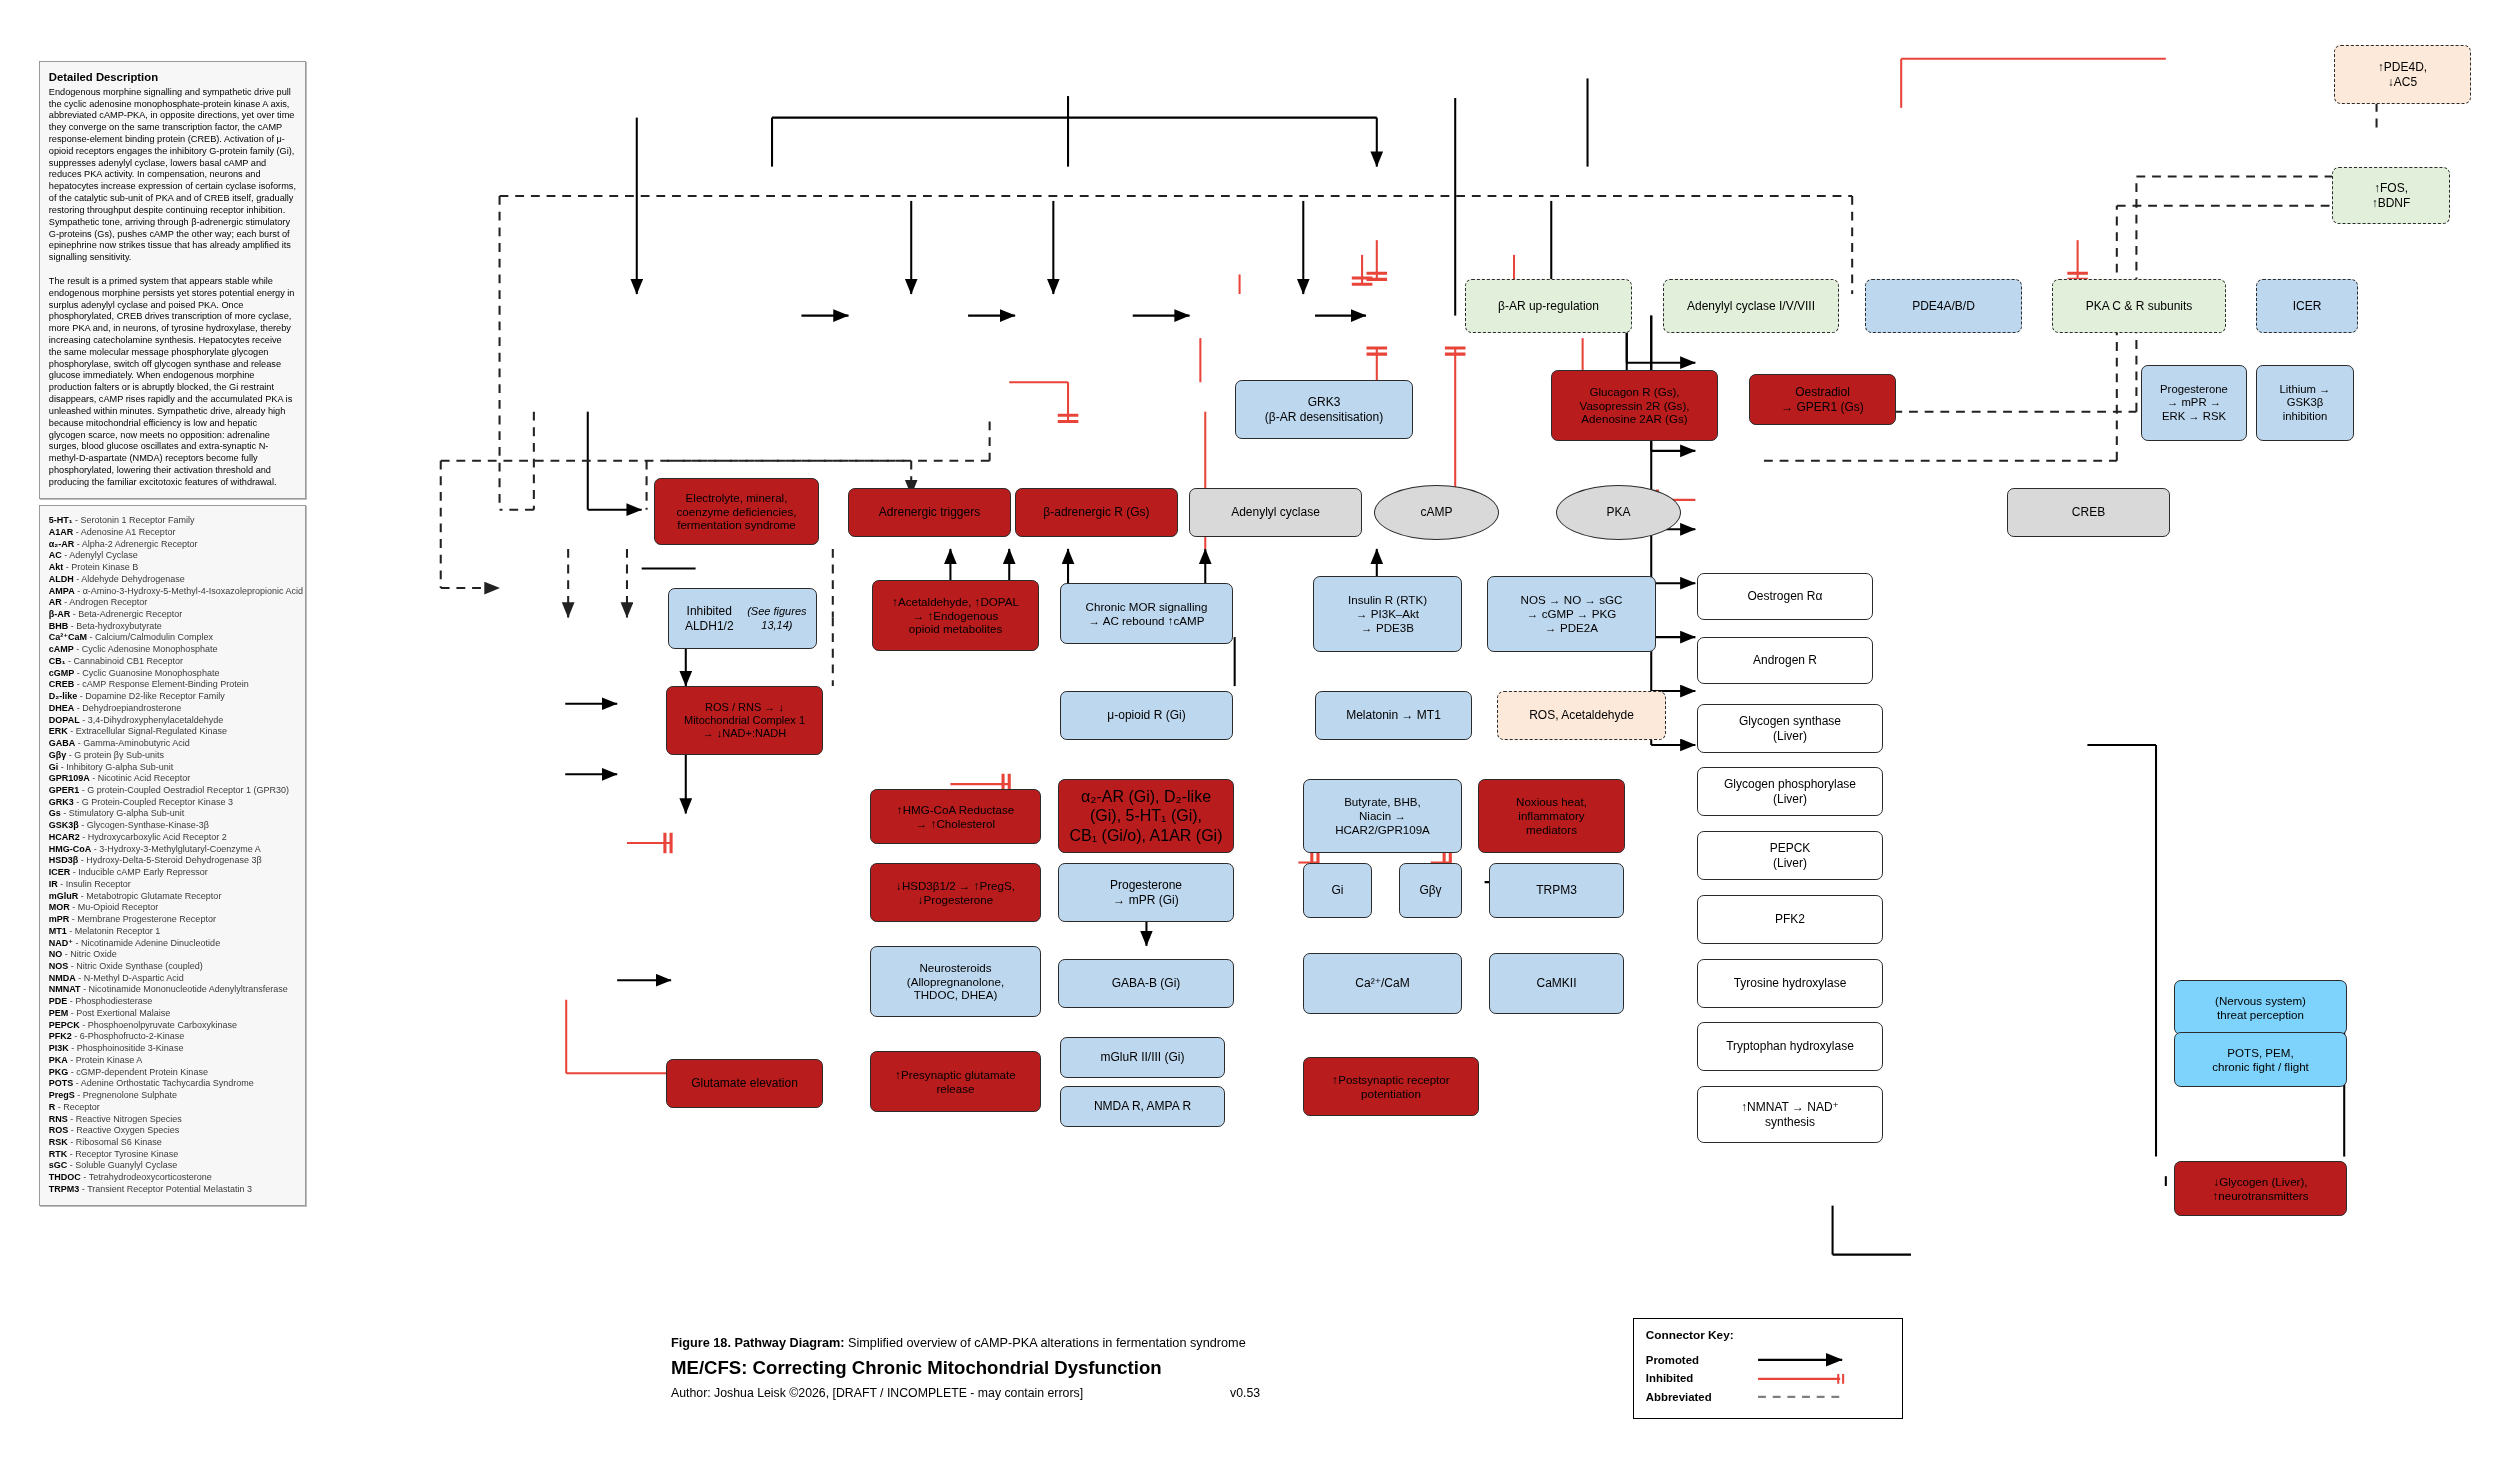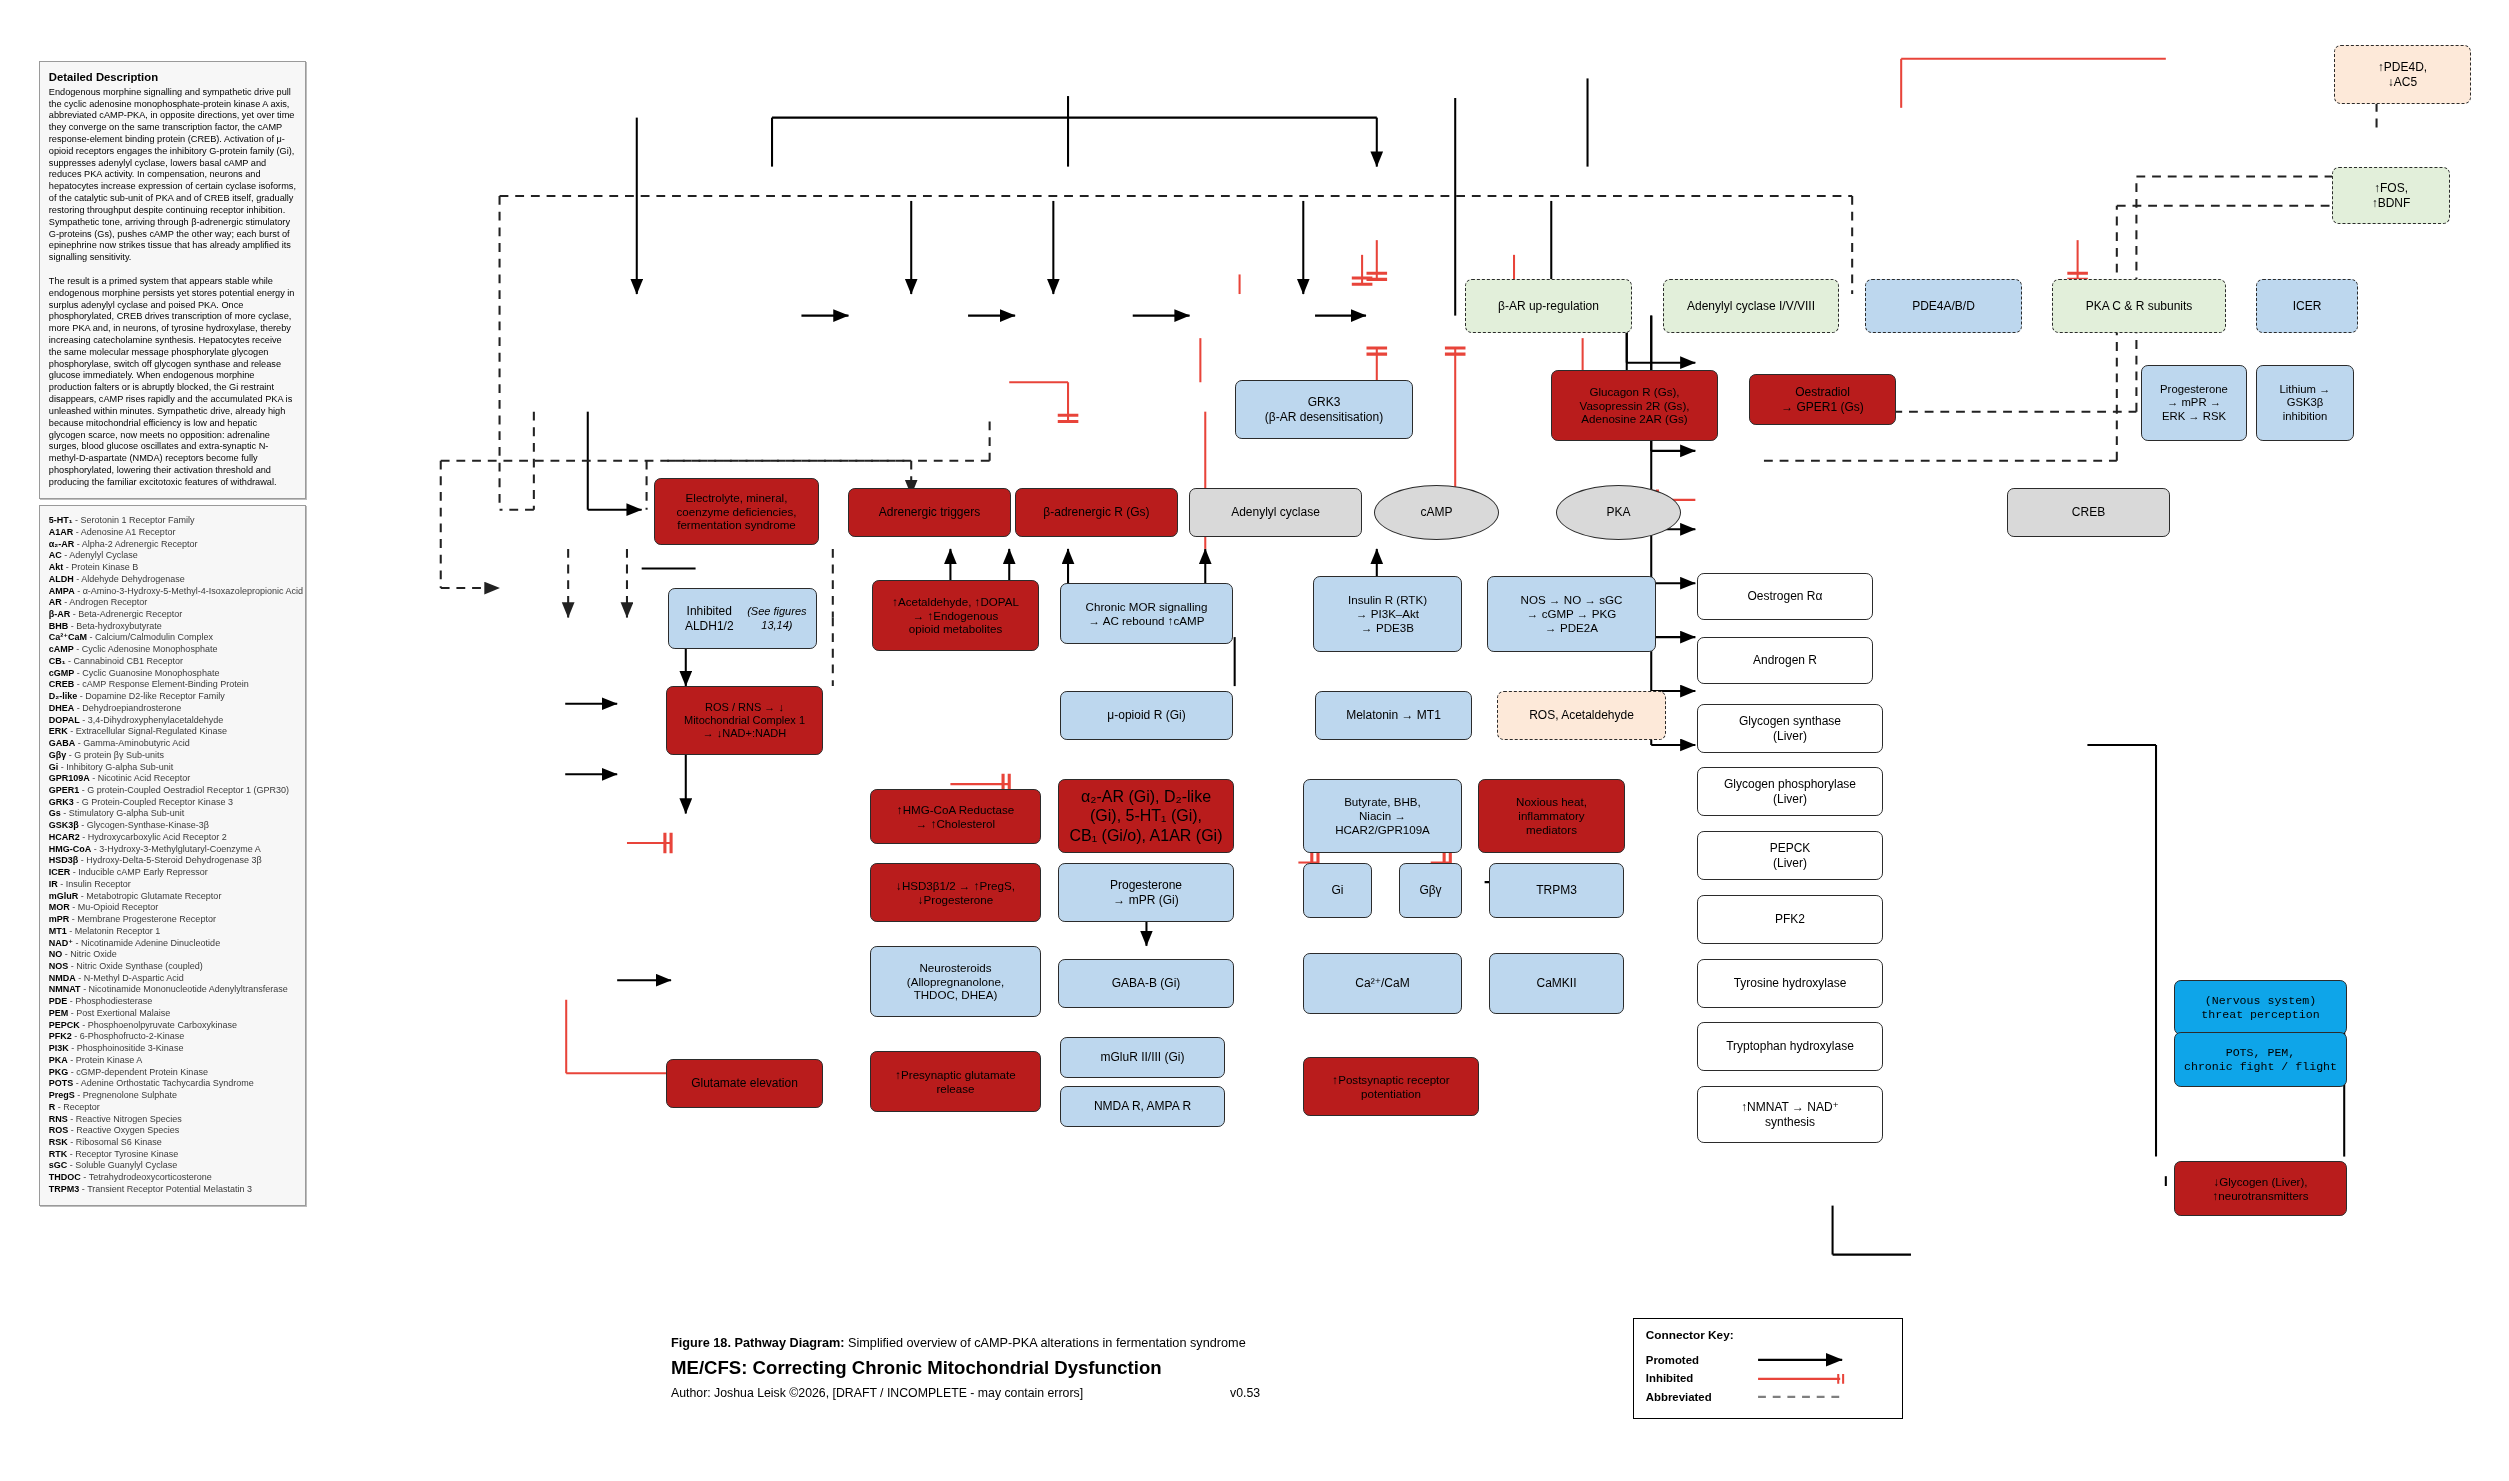--- a/index.html
+++ b/index.html
@@ -26,21 +26,21 @@
   svg#wires{position:absolute;left:0;top:0;width:2186px;height:1482px;pointer-events:none;}
 
   .node{position:absolute;box-sizing:border-box;display:flex;align-items:center;
         justify-content:center;text-align:center;border-radius:6.9px;
         border:1.4px solid #2b2b2b;font-size:12px;line-height:1.2;padding:2.9px 5.9px;
         background:#fff;}
   .n-orange{background:#b91c1c;}
   .n-blue{background:#bdd7ee;}
   .n-grey{background:#d9d9d9;}
   .n-green{background:#e2efda;}
-  .n-pink{background:#0ea5e9;font-family:Liberation Mono, monospace;}
+  .n-pink{background:#7dd3fc;}
   .n-peach{background:#fde9d9;}
   .n-white{background:#ffffff;}
   .dashb{border-style:dashed;border-width:1.6px;}
   .ell{border-radius:50%;}
   .ital{font-style:italic;font-size:11px;}
 
   
   #caption{position:absolute;left:348px;top:1335px;width:745px;}
   #cap-line1{font-size:12.7px;line-height:1.35;}
   #cap-line1 b{font-weight:bold;}

